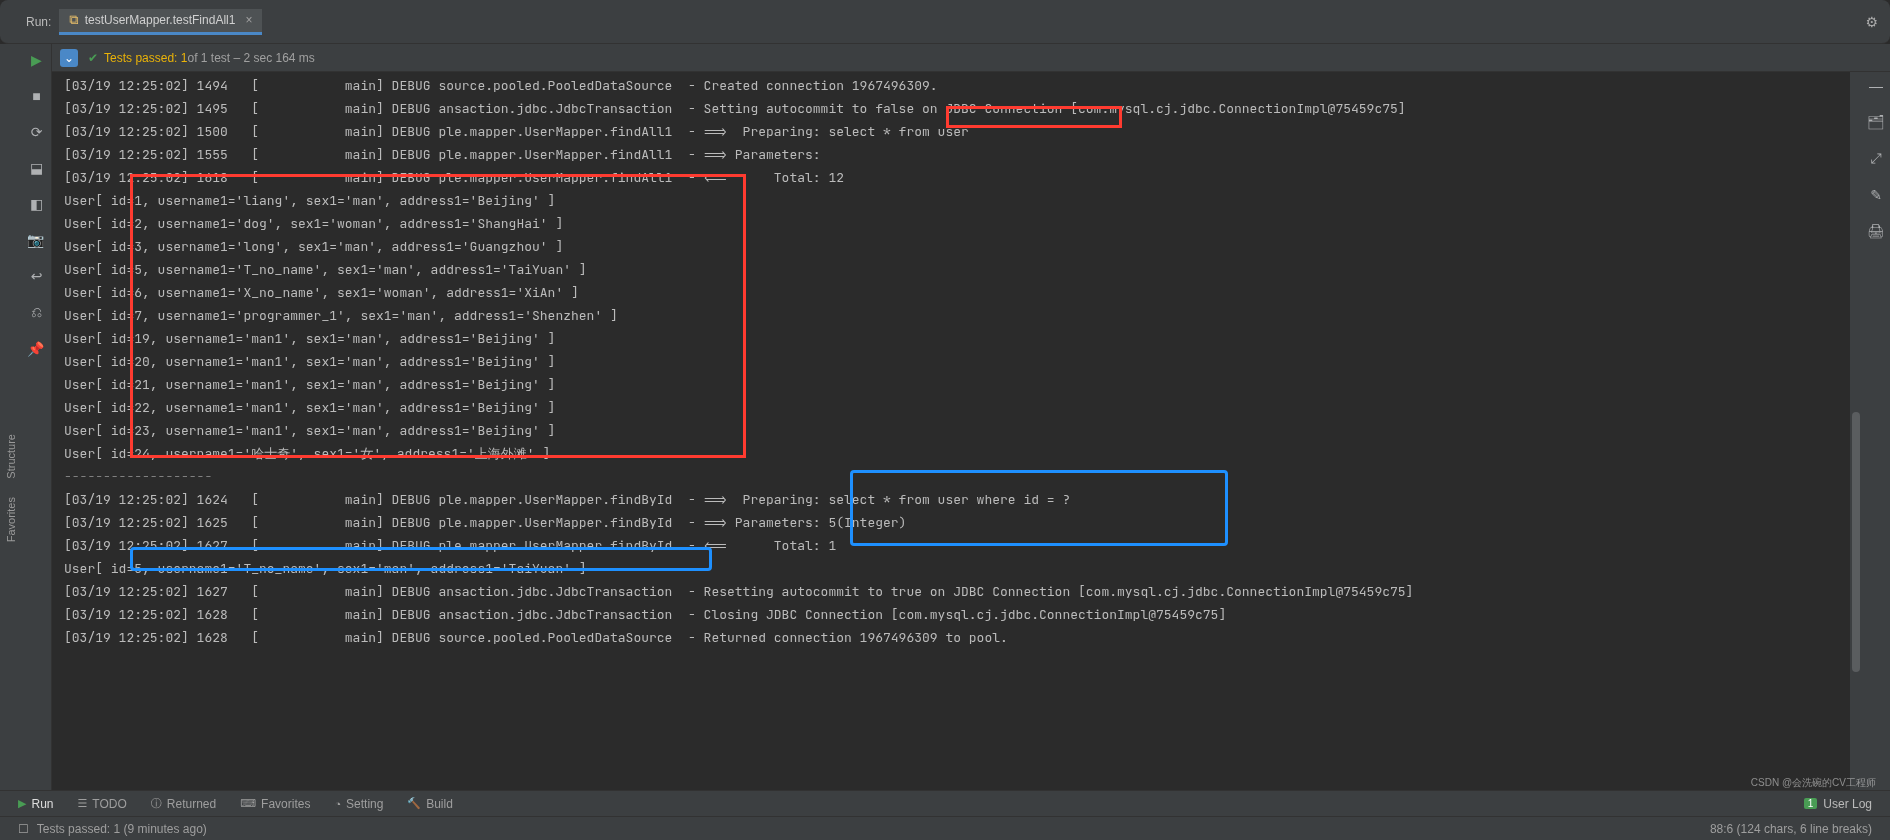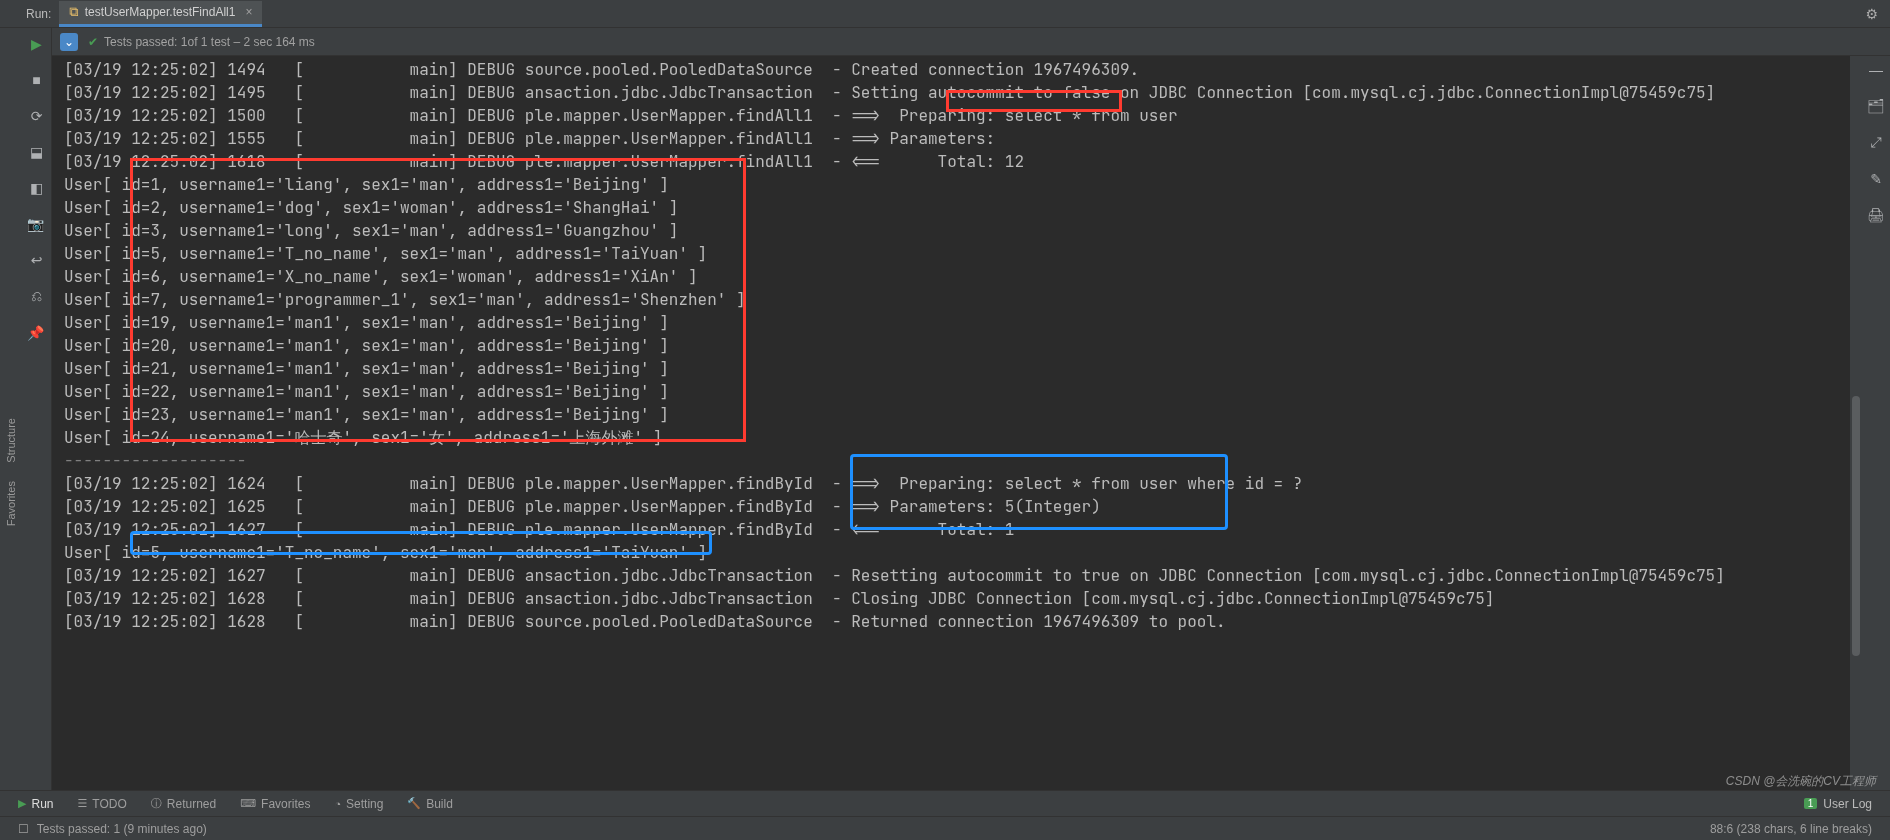--- a/index.html
+++ b/index.html
@@ -8,26 +8,27 @@
     color: #a9b7c6;
     font-family: "Segoe UI", "Microsoft YaHei", sans-serif;
     font-size: 12px;
     width: 1890px;
     height: 840px;
     overflow: hidden;
     display: flex;
     flex-direction: column;
   }
   .top-tabs {
-    height: 28px;
+    height: 44px;
     background: #3c3f41;
     border-bottom: 1px solid #323232;
     display: flex;
     align-items: center;
     padding-left: 18px;
+    border-radius: 8px;
   }
   .top-tabs .run-label { color: #bbbbbb; padding: 0 8px; }
   .top-tabs .tab {
     height: 26px;
     display: flex;
     align-items: center;
     padding: 0 10px;
     border-bottom: 3px solid #4a88c7;
     background: #4e5254;
     color: #d0d0d0;
@@ -84,28 +85,28 @@
     color: #fff;
     width: 18px;
     height: 18px;
     display: inline-flex;
     align-items: center;
     justify-content: center;
     border-radius: 3px;
     margin-right: 10px;
   }
   .test-summary .check { color: #499c54; margin-right: 6px; }
-  .test-summary .passed { color: #a3a3a3; }
+  .test-summary .passed { color: #eab308; }
 
   .console-wrap { flex: 1; display: flex; min-height: 0; }
   .console {
     flex: 1;
     background: #2b2b2b;
     font-family: "JetBrains Mono","Consolas",monospace;
-    font-size: 16px;
+    font-size: 13px;
     line-height: 23px;
     color: #bbbbbb;
     white-space: pre;
     overflow: auto;
     padding: 2px 0 4px 0;
   }
   .console .line { padding: 0 12px; }
   .console .dashes { color: #808080; }
   .hl-red {
     position: absolute;
@@ -173,23 +174,22 @@
     font-size: 12px;
   }
   .status-bar .sb-icon { margin-right: 8px; }
   .status-bar .right { margin-left: auto; display:flex; gap:14px; align-items:center; }
 
   .watermark {
     position: absolute;
     right: 14px;
     bottom: 50px;
     color: rgba(220,220,220,0.55);
-    font-size: 12px;
+    font-size: 10px;
     pointer-events: none;
-    font-style: italic;
   }
 </style>
 </head>
 <body>
 
 <div class="top-tabs">
   <span class="run-label">Run:</span>
   <div class="tab">
     <span class="icon">⧉</span>
     <span>testUserMapper.testFindAll1</span>
@@ -276,17 +276,17 @@
   <div class="event-log">
     <span class="badge">1</span>
     <span>User Log</span>
   </div>
 </div>
 
 <div class="status-bar">
   <span class="sb-icon">☐</span>
   <span>Tests passed: 1 (9 minutes ago)</span>
   <div class="right">
-    <span>88:6 (238 chars, 6 line breaks)</span>
+    <span>88:6 (124 chars, 6 line breaks)</span>
   </div>
 </div>
 
 <div class="watermark">CSDN @会洗碗的CV工程师</div>
 
 </body></html>

